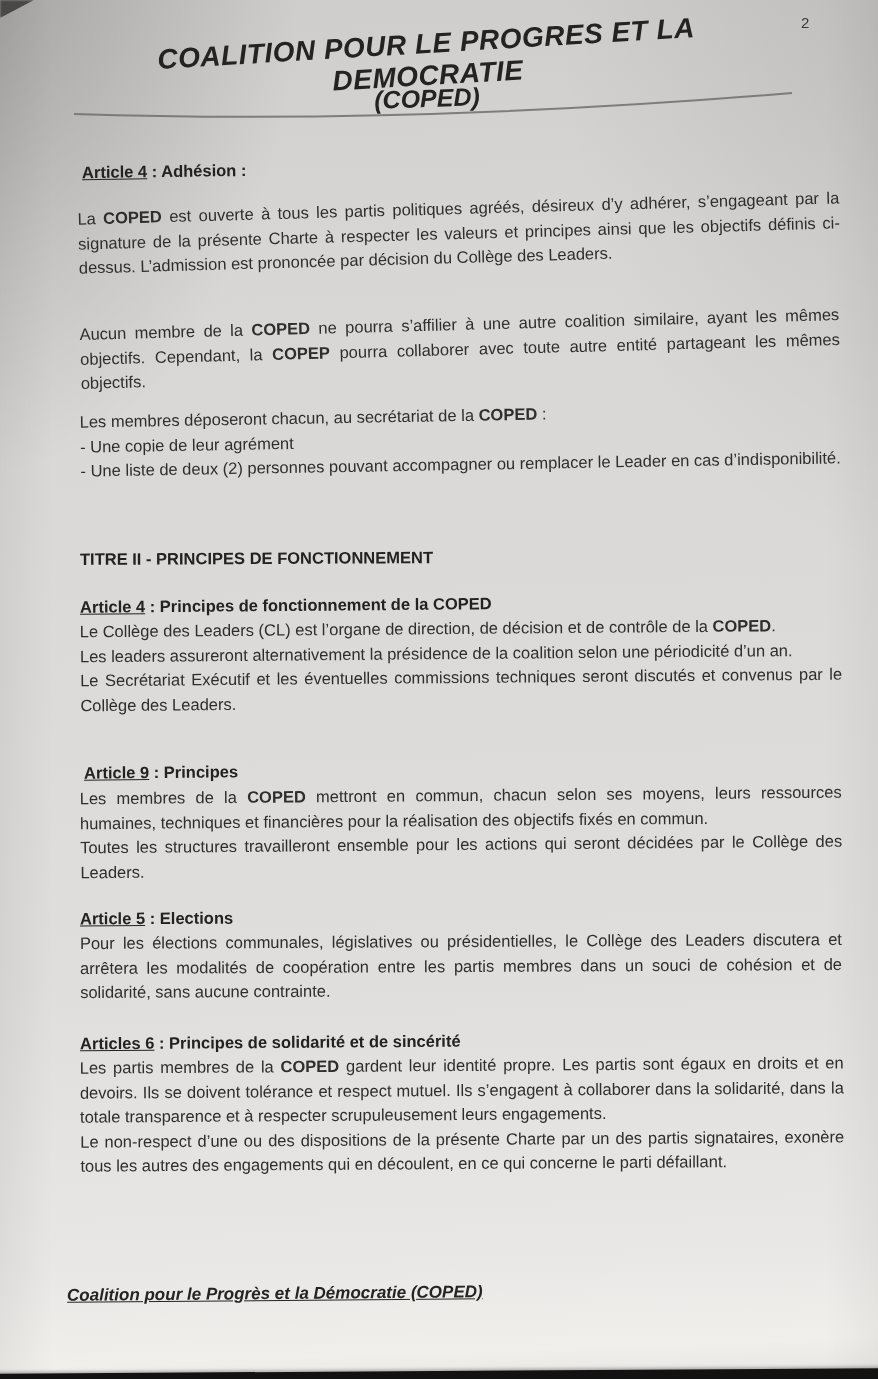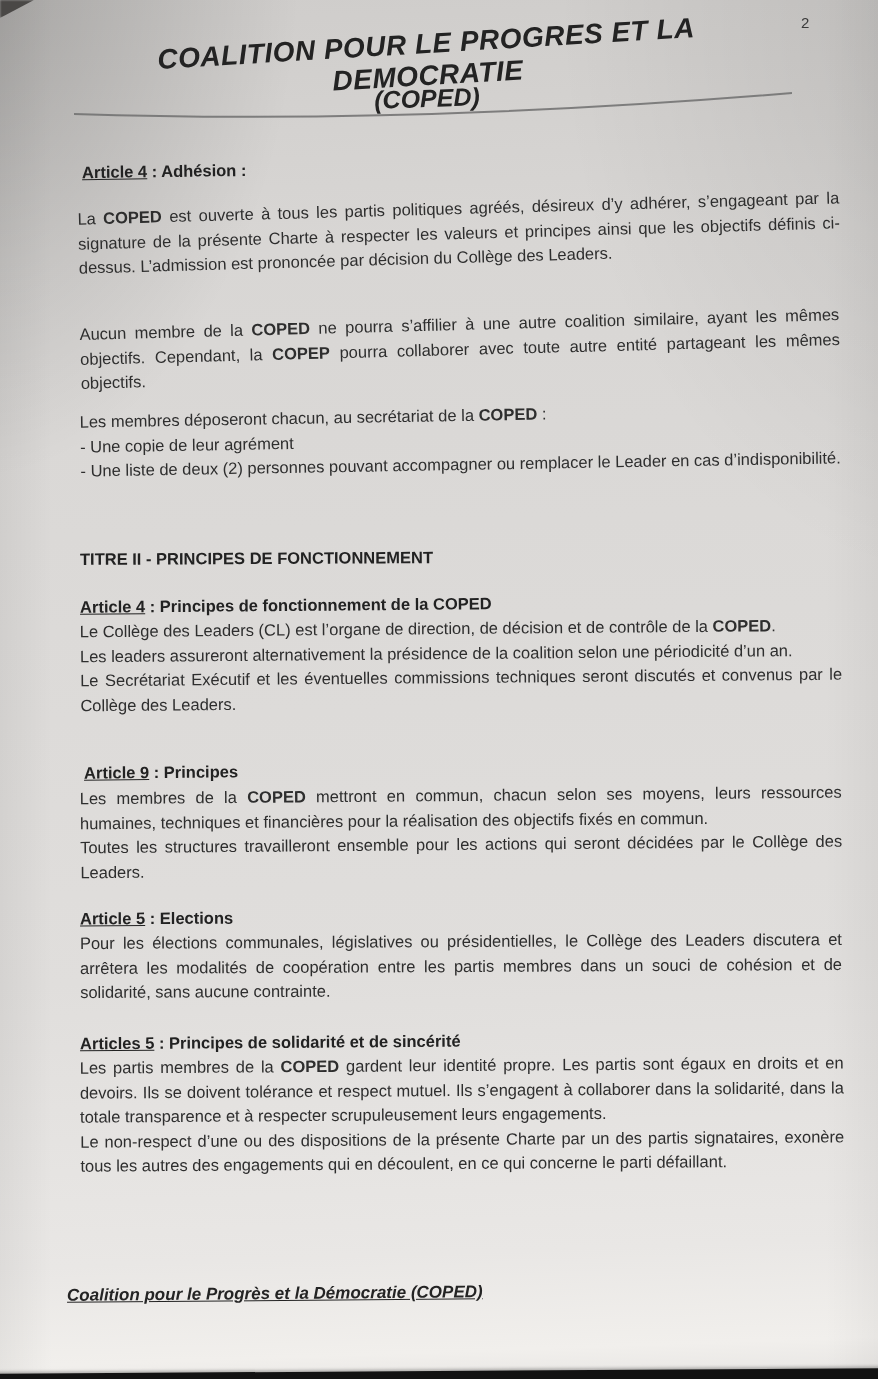--- a/index.html
+++ b/index.html
@@ -98,21 +98,21 @@
 
   <div class="block" style="top:783px;left:80px;width:762px;transform:rotate(-0.5deg);">
     <div class="para"><span>Les membres de la </span><span class="seg-b">COPED</span><span> mettront en commun, chacun selon ses moyens, leurs ressources humaines, techniques et financières pour la réalisation des objectifs fixés en commun.</span></div>
     <div class="para"><span>Toutes les structures travailleront ensemble pour les actions qui seront décidées par le Collège des Leaders.</span></div>
   </div>
 
   <div class="block heading" style="top:906px;left:80px;transform:rotate(-0.3deg);text-align:center;"><span class="seg-b seg-u">Article 5</span><span class="seg-b"> : Elections</span></div>
 
   <div class="block para" style="top:929px;left:80px;width:762px;transform:rotate(-0.3deg);"><span>Pour les élections communales, législatives ou présidentielles, le Collège des Leaders discutera et arrêtera les modalités de coopération entre les partis membres dans un souci de cohésion et de solidarité, sans aucune contrainte.</span></div>
 
-  <div class="block heading" style="top:1030px;left:80px;transform:rotate(-0.4deg);"><span class="seg-b seg-u">Articles 5</span><span class="seg-b"> : Principes de solidarité et de sincérité</span></div>
+  <div class="block heading" style="top:1030px;left:80px;transform:rotate(-0.4deg);"><span class="seg-b seg-u">Articles 6</span><span class="seg-b"> : Principes de solidarité et de sincérité</span></div>
 
   <div class="block" style="top:1053px;left:80px;width:764px;transform:rotate(-0.4deg);">
     <div class="para"><span>Les partis membres de la </span><span class="seg-b">COPED</span><span> gardent leur identité propre. Les partis sont égaux en droits et en devoirs. Ils se doivent tolérance et respect mutuel. Ils s’engagent à collaborer dans la solidarité, dans la totale transparence et à respecter scrupuleusement leurs engagements.</span></div>
     <div class="para"><span>Le non-respect d’une ou des dispositions de la présente Charte par un des partis signataires, exonère tous les autres des engagements qui en découlent, en ce qui concerne le parti défaillant.</span></div>
   </div>
 
   <div class="block footer" style="top:1284px;left:67px;transform:rotate(-0.5deg);">
     <span>Coalition pour le Progrès et la Démocratie (COPED)</span>
   </div>
 

